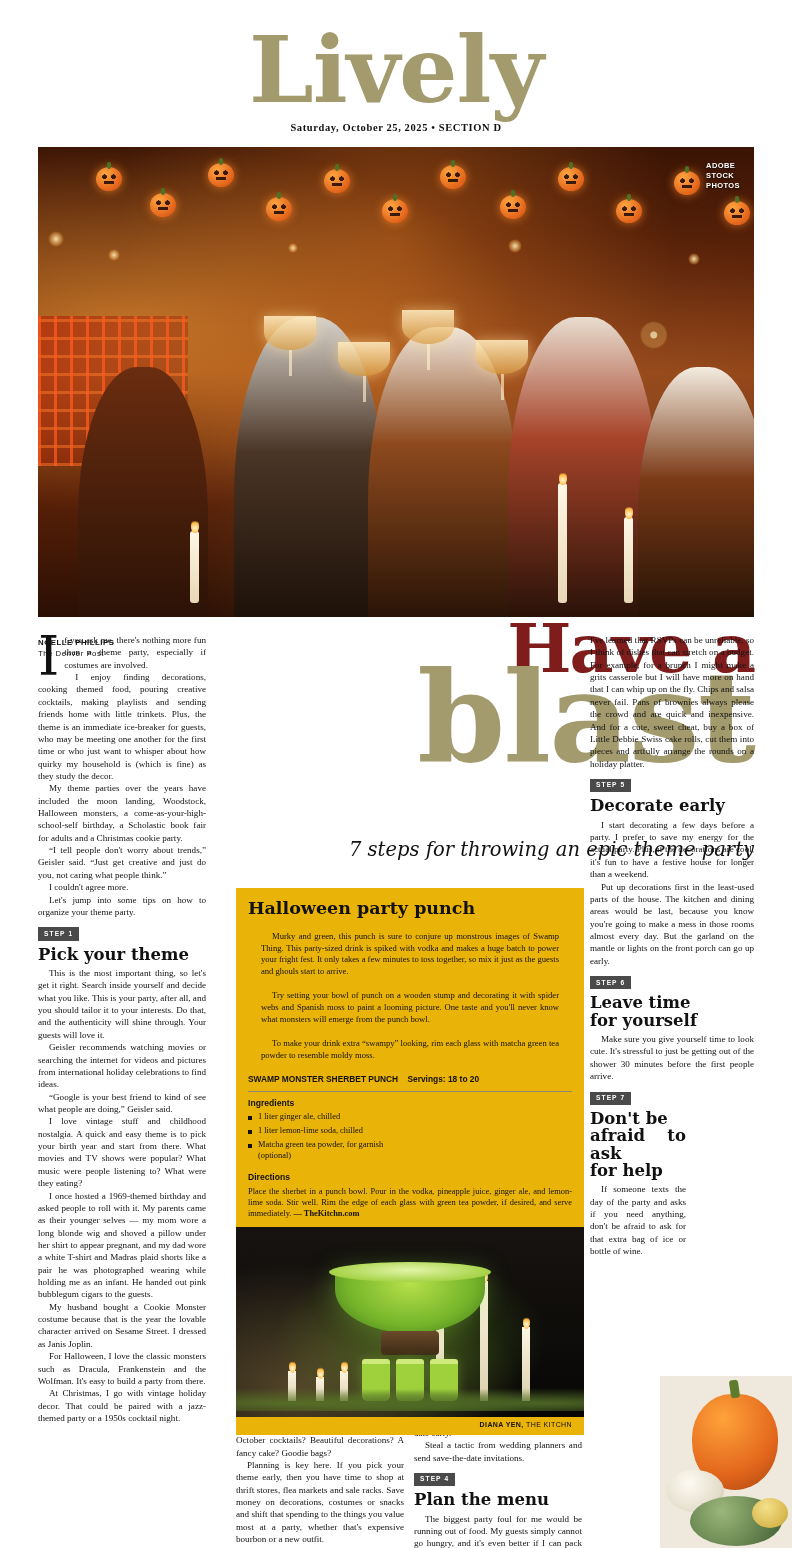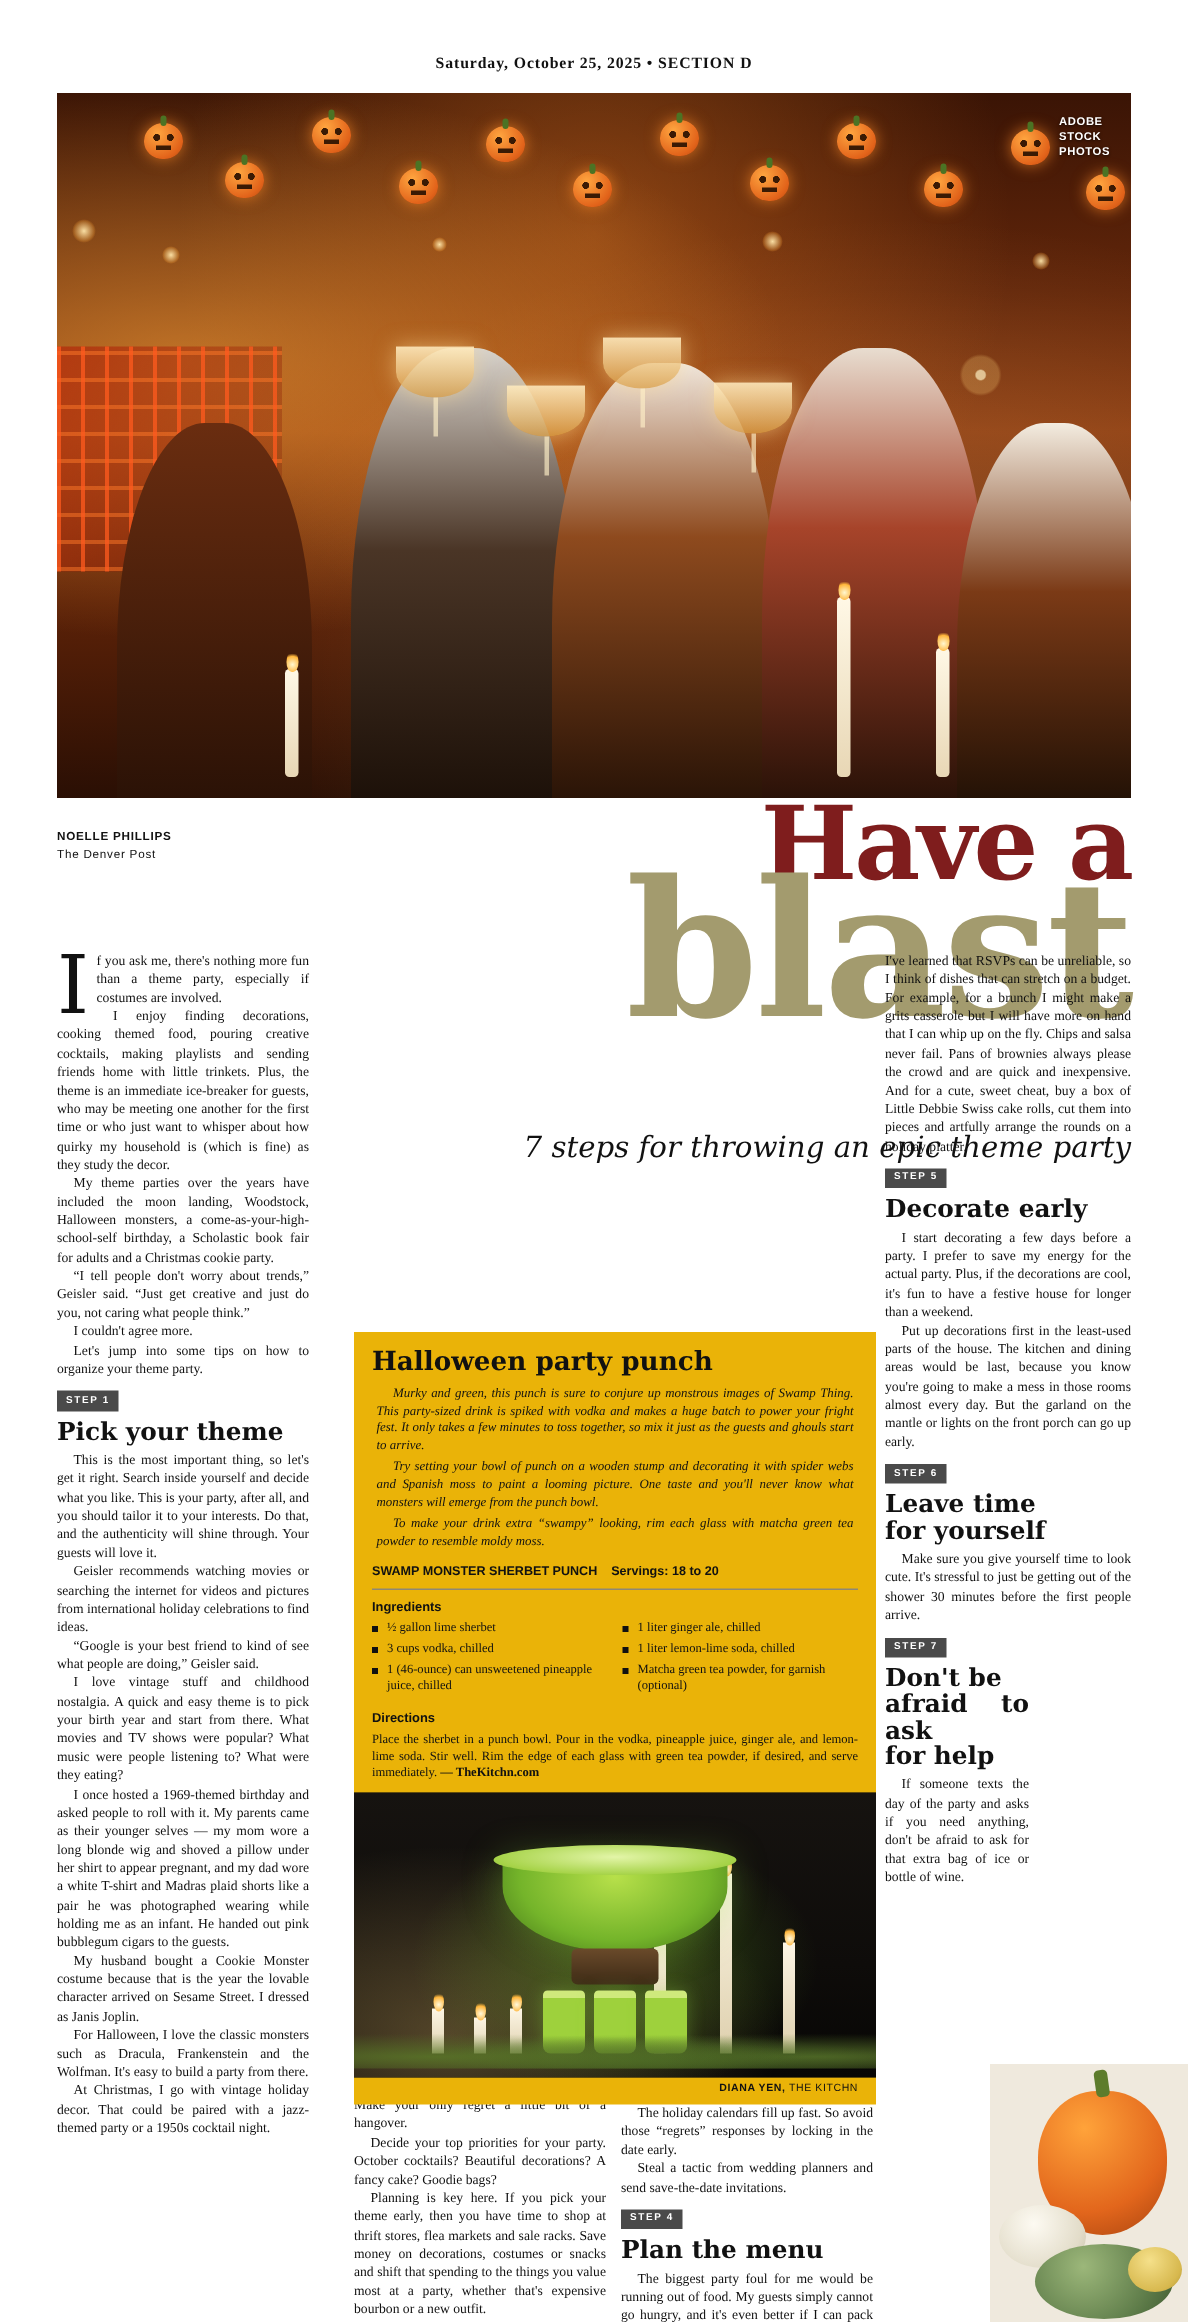--- a/index.html
+++ b/index.html
@@ -256,21 +256,21 @@
     font-family: "DejaVu Serif", serif;
     font-size: 17.5px;
     font-weight: 700;
     margin-bottom: 5px;
   }
   .recipe-intro {
     font-size: 8.6px;
     line-height: 1.35;
     text-align: justify;
   }
-  .recipe-intro p { margin: 3px; text-indent: 11px; font-style: italic; }
+  .recipe-intro p { margin: 13px; text-indent: 11px; }
   .recipe-intro p:first-child { text-indent: 11px; }
   .recipe-head {
     font-family: "Liberation Sans", sans-serif;
     font-size: 8.4px;
     font-weight: 700;
     margin: 9px 0 5px 0;
   }
   .recipe-head span.serv { font-weight: 700; }
   .rule { border-top: 1px solid #8e8876; margin: 7px 0 6px; }
   .ing-title, .dir-title {
@@ -422,20 +422,21 @@
     width: 36px; height: 30px;
     background: radial-gradient(circle at 40% 30%, #f5e08a, #d7b84e 70%, #a98e33);
     border-radius: 50%;
   }
   .narrow { width: 96px; }
 </style>
 </head>
 <body>
 
 <div class="masthead">
+  <div class="masthead-title">Lively</div>
   <div class="masthead-sub">Saturday, October 25, 2025  •  SECTION D</div>
 </div>
 
 <div class="hero">
   <div class="hero-img"></div>
 
   <div class="lamp-wall"></div>
 
   <div class="garland">
     <div class="pumpkin" style="left:58px;  top:14px;"></div>
@@ -572,25 +573,20 @@
     <span>SWAMP MONSTER SHERBET PUNCH</span>
     &nbsp;&nbsp;
     <span class="serv">Servings:</span>
     <span>18 to 20</span>
   </div>
   <div class="rule"></div>
 
   <div class="ing-title">Ingredients</div>
   <div class="ing-cols">
     <div class="ing-col">
-      <div class="ing-item">½ gallon lime sherbet</div>
-      <div class="ing-item">3 cups vodka, chilled</div>
-      <div class="ing-item">1 (46-ounce) can unsweetened pineapple juice, chilled</div>
-    </div>
-    <div class="ing-col">
       <div class="ing-item">1 liter ginger ale, chilled</div>
       <div class="ing-item">1 liter lemon-lime soda, chilled</div>
       <div class="ing-item">Matcha green tea powder, for garnish (optional)</div>
     </div>
   </div>
 
   <div class="ing-title" style="margin-top:7px;">Directions</div>
   <div class="dir-text">
     <span>Place the sherbet in a punch bowl. Pour in the vodka, pineapple juice, ginger ale, and lemon-lime soda. Stir well. Rim the edge of each glass with green tea powder, if desired, and serve immediately.</span>
     <b>— TheKitchn.com</b>

